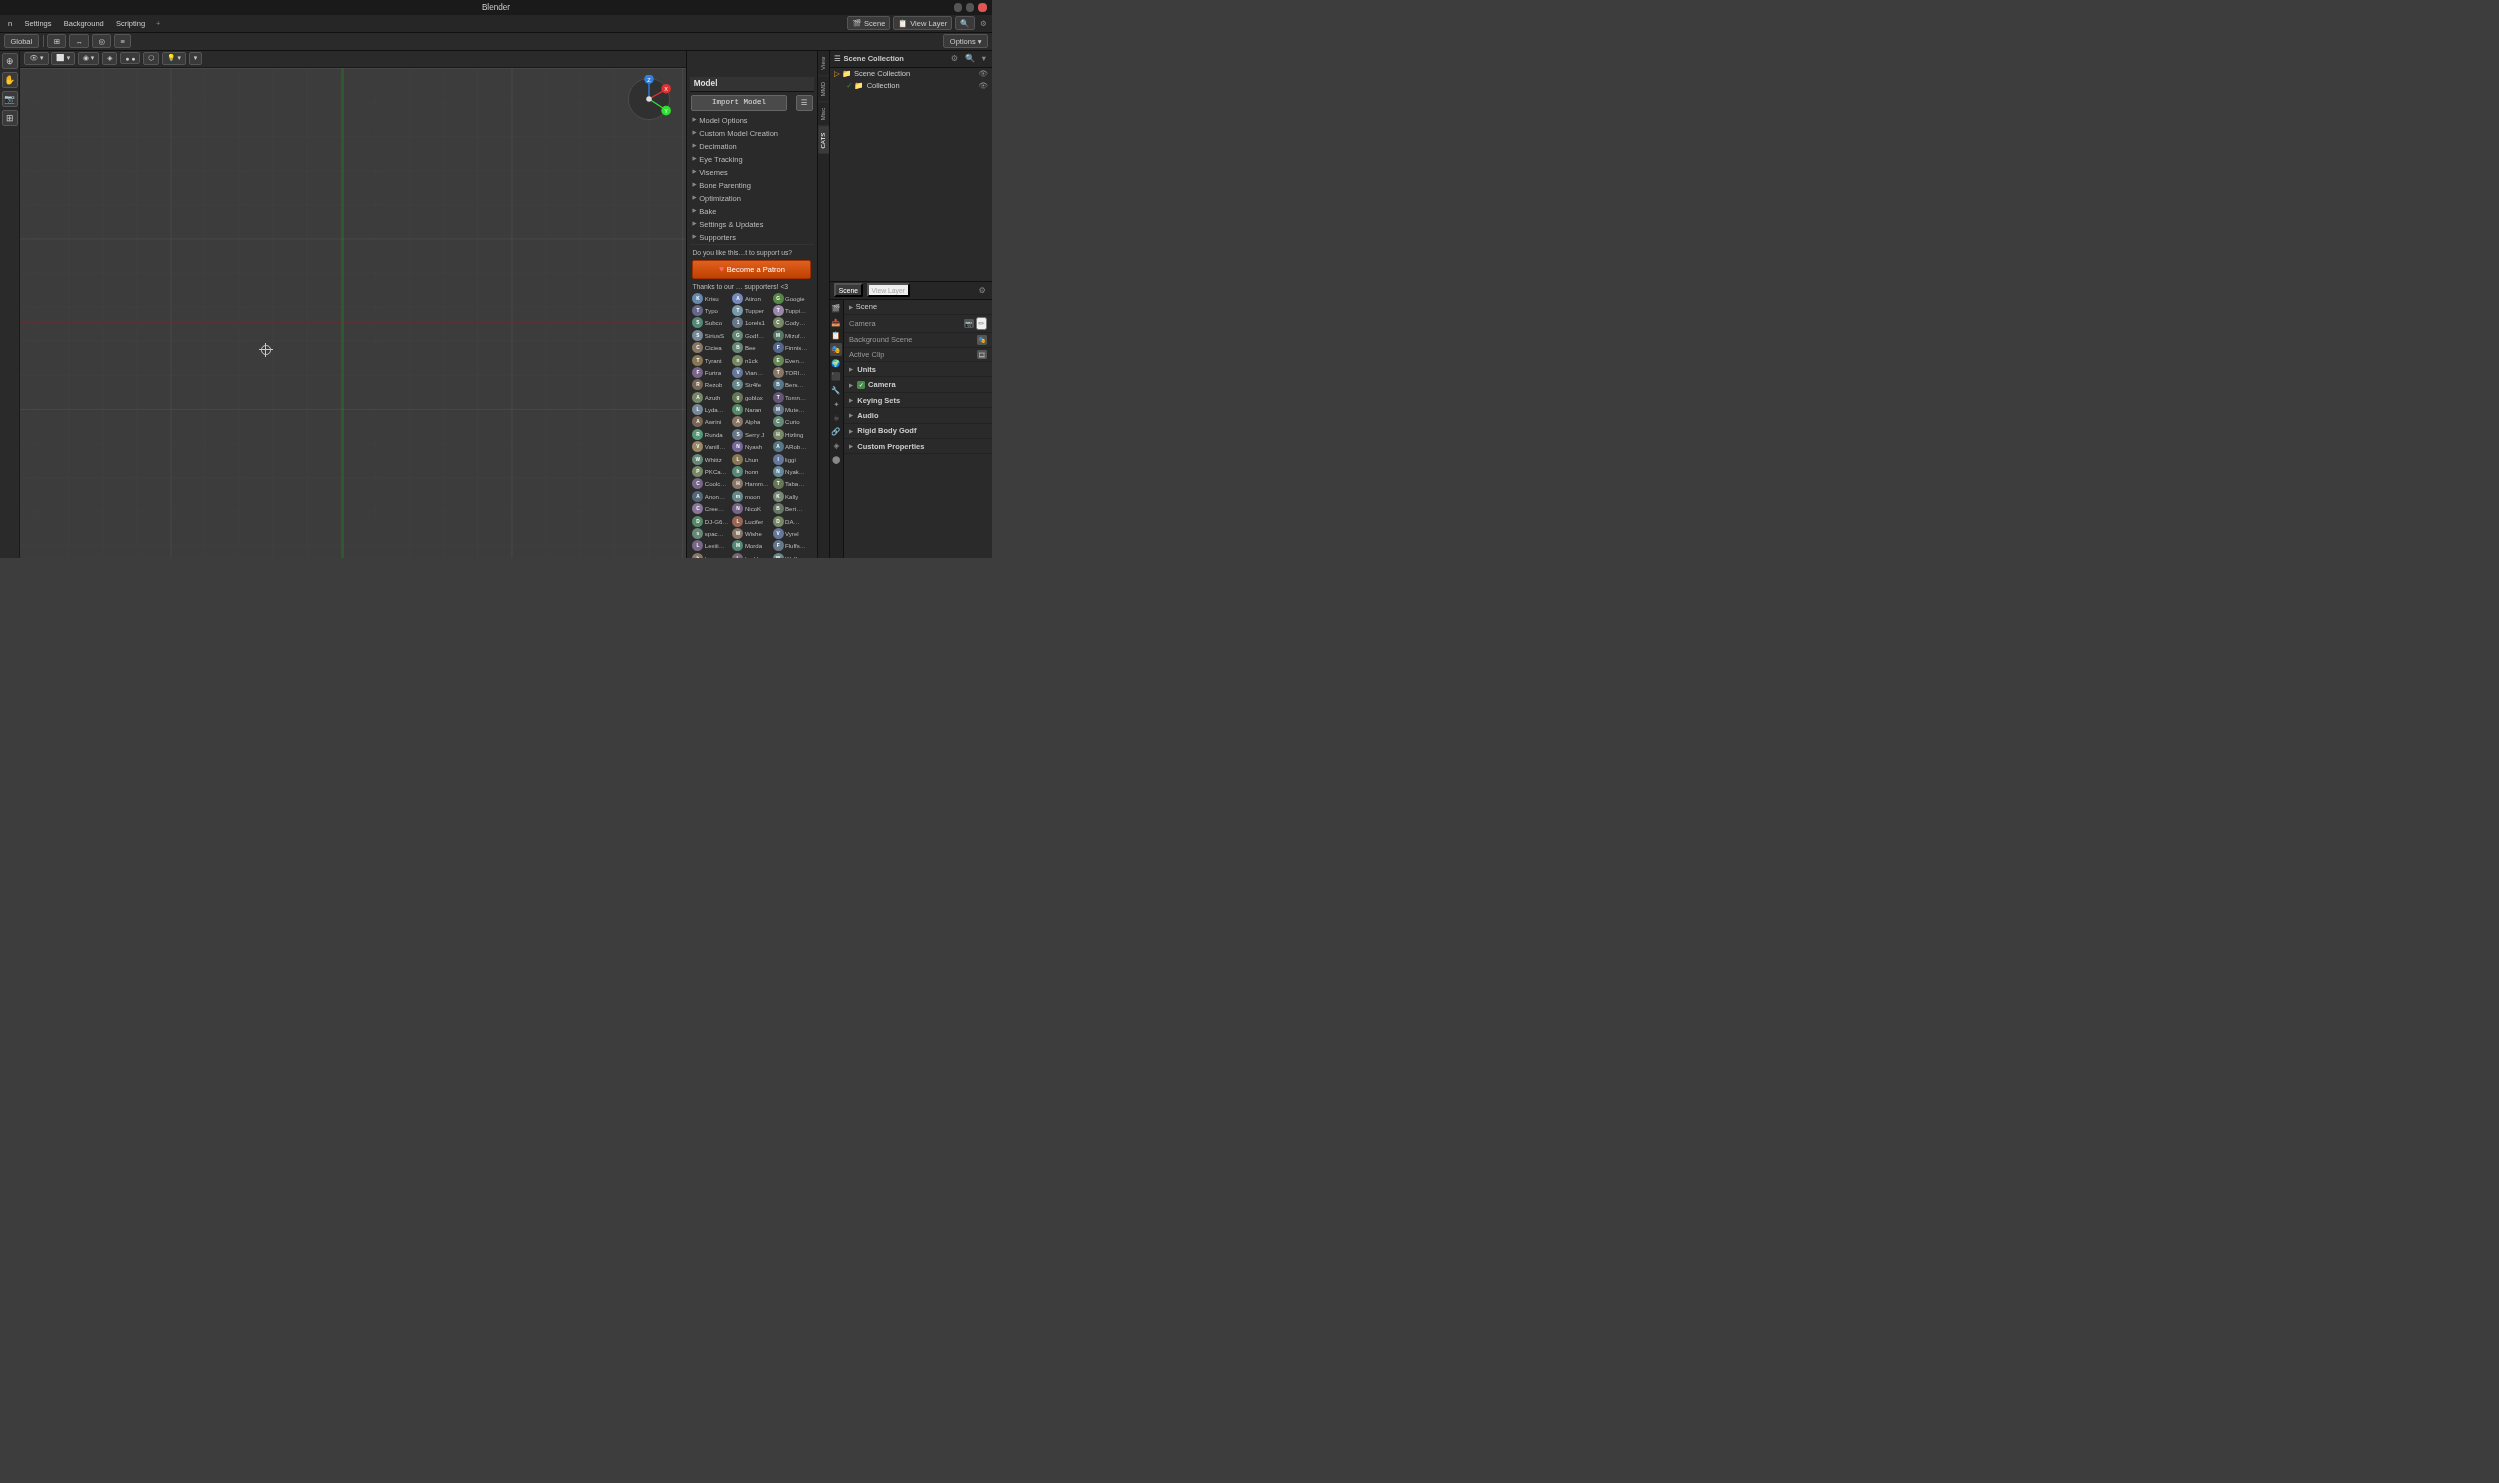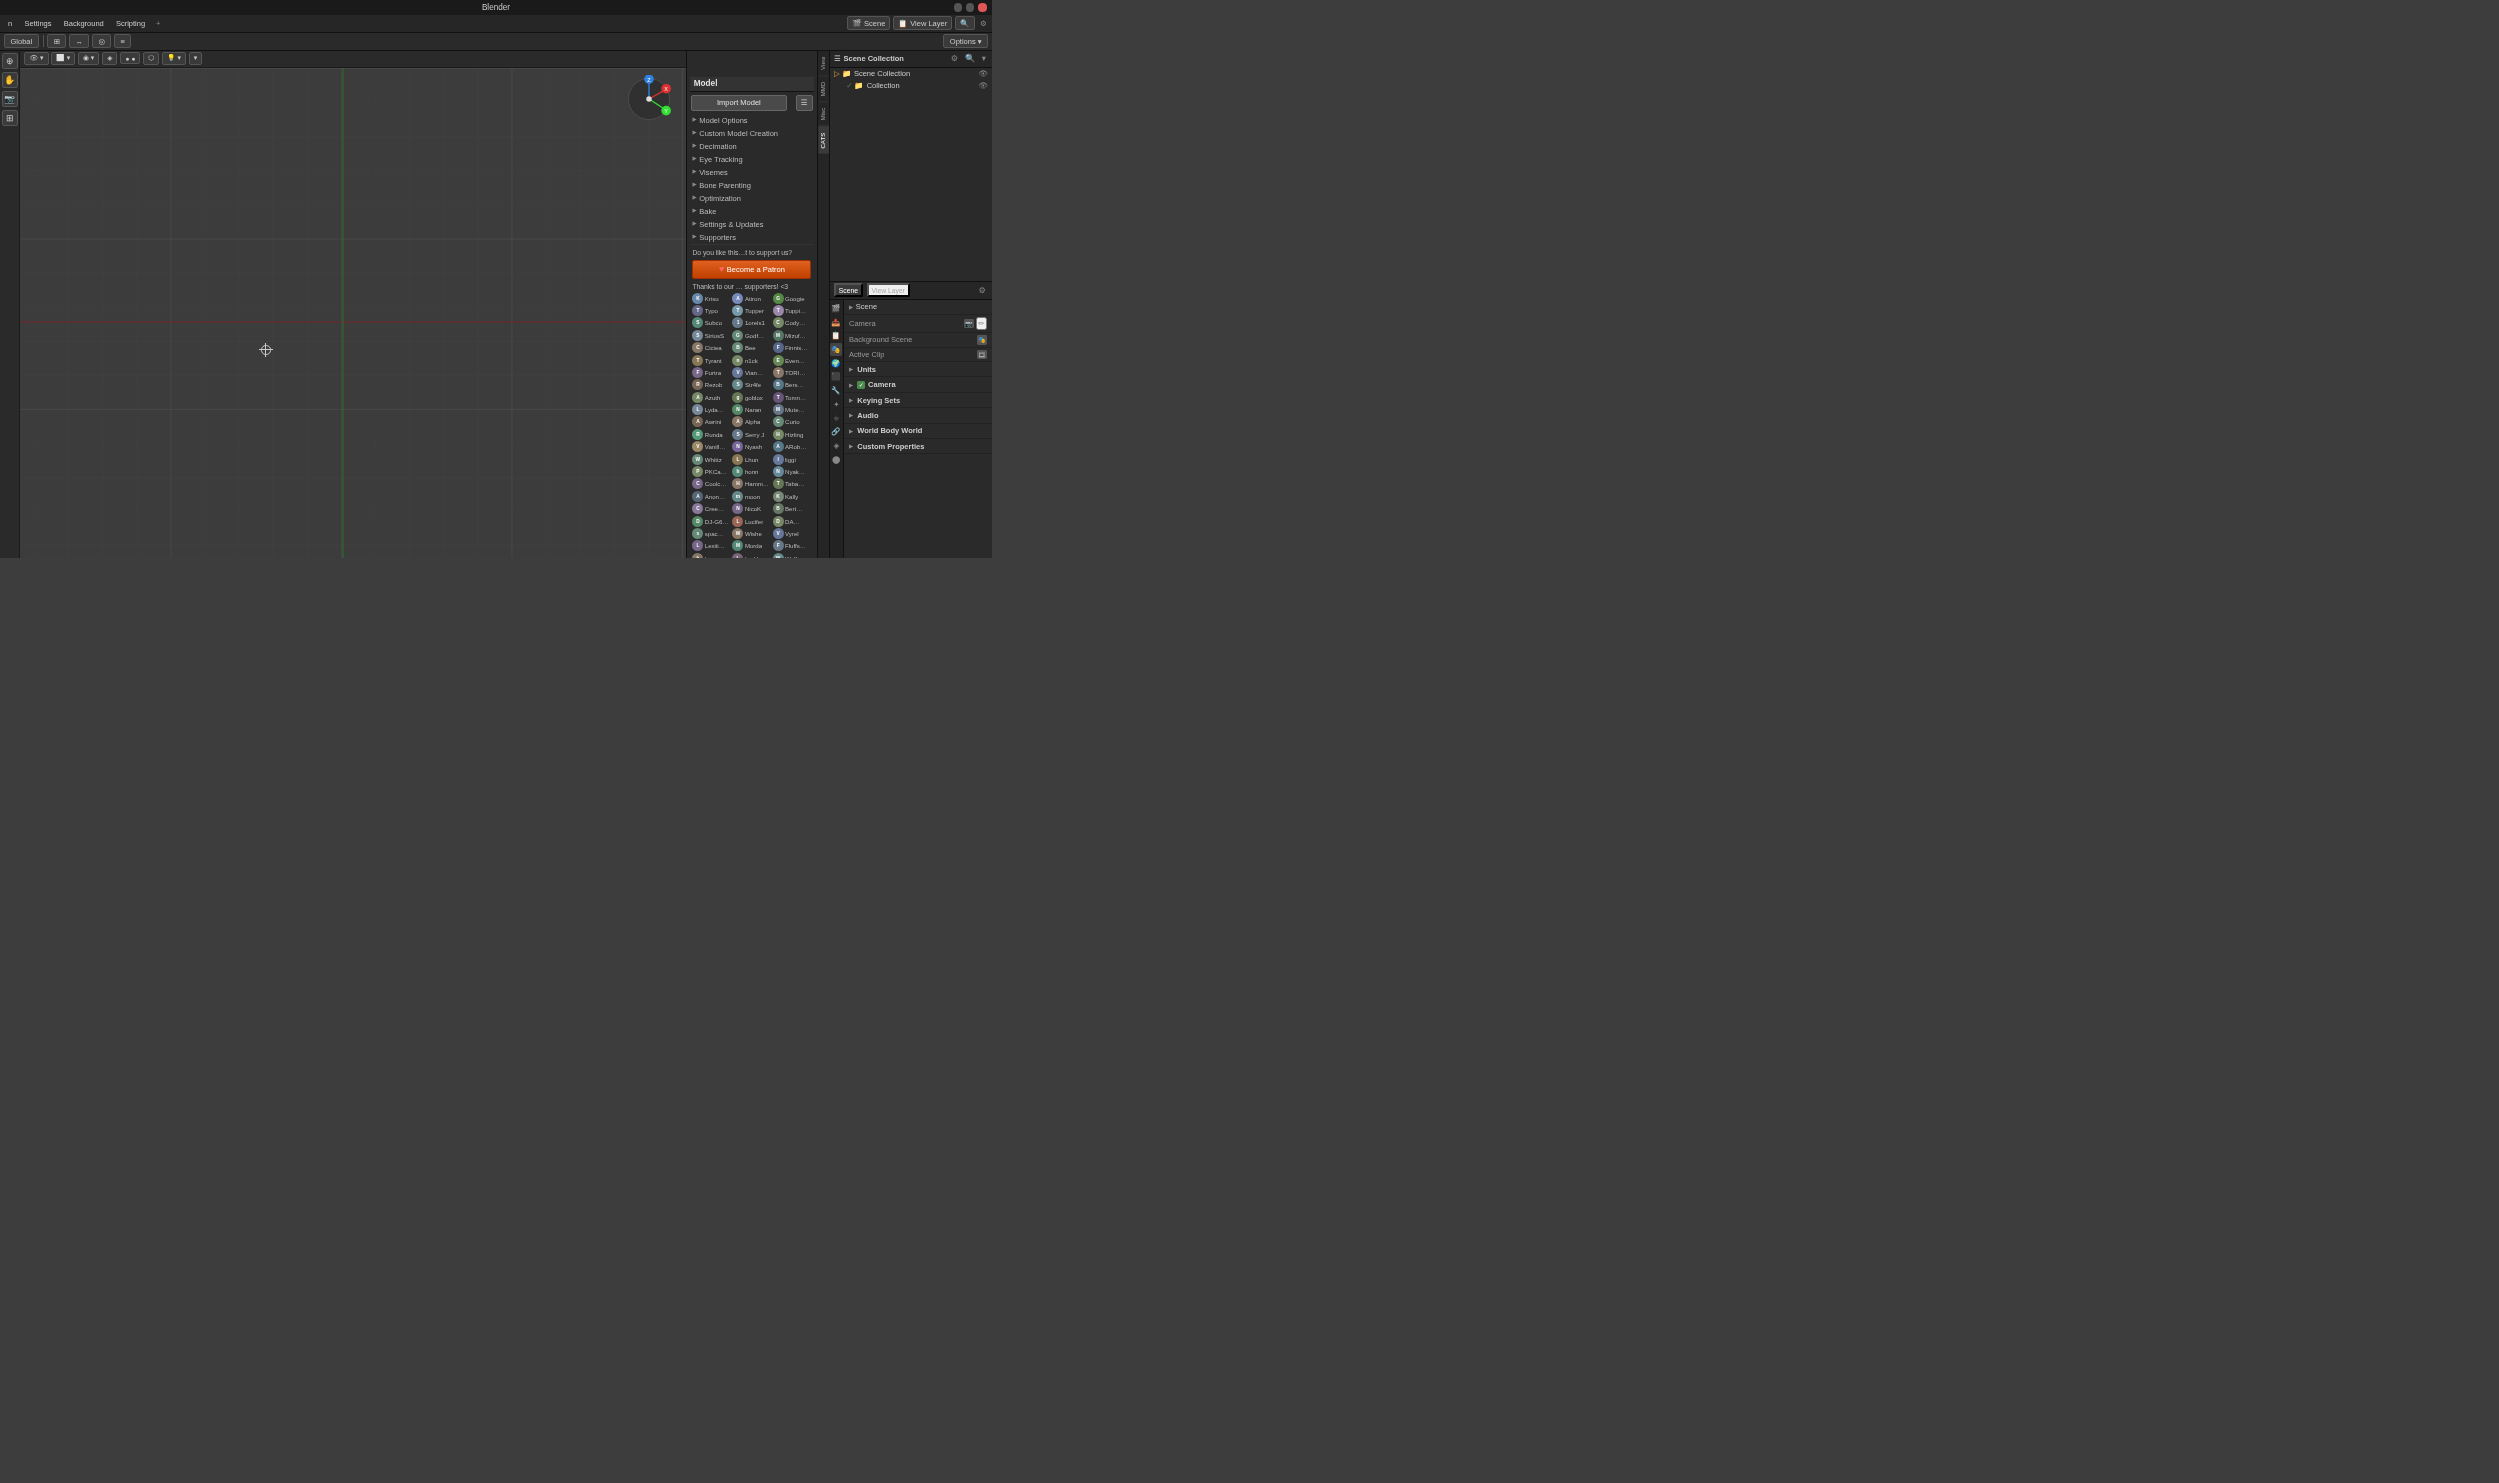--- a/index.html
+++ b/index.html
@@ -218,20 +218,21 @@
       background: #333;
       border-bottom: 0.7px solid #111;
       margin-top: 24px;
     }
 
     
     .import-btn-row {
       display: flex;
       gap: 9px;
       padding: 2.7px 1.4px;
+      font-family: Liberation Mono, monospace;
     }
     .import-btn {
       flex: 1;
       background: #4a4a4a;
       border: 0.7px solid #666;
       color: #e0e0e0;
       padding: 2.7px 5.4px;
       border-radius: 2px;
       cursor: pointer;
       font-size: 7.5px;
@@ -1156,21 +1157,21 @@
           <div class="props-section">
             <div class="props-section-header">
               <span class="props-section-arrow">▶</span>
               <span class="props-section-label">Audio</span>
             </div>
           </div>
 
           <div class="props-section">
             <div class="props-section-header">
               <span class="props-section-arrow">▶</span>
-              <span class="props-section-label">World Body World</span>
+              <span class="props-section-label">Rigid Body Godf</span>
             </div>
           </div>
 
           <div class="props-section">
             <div class="props-section-header">
               <span class="props-section-arrow">▶</span>
               <span class="props-section-label">Custom Properties</span>
             </div>
           </div>
 

